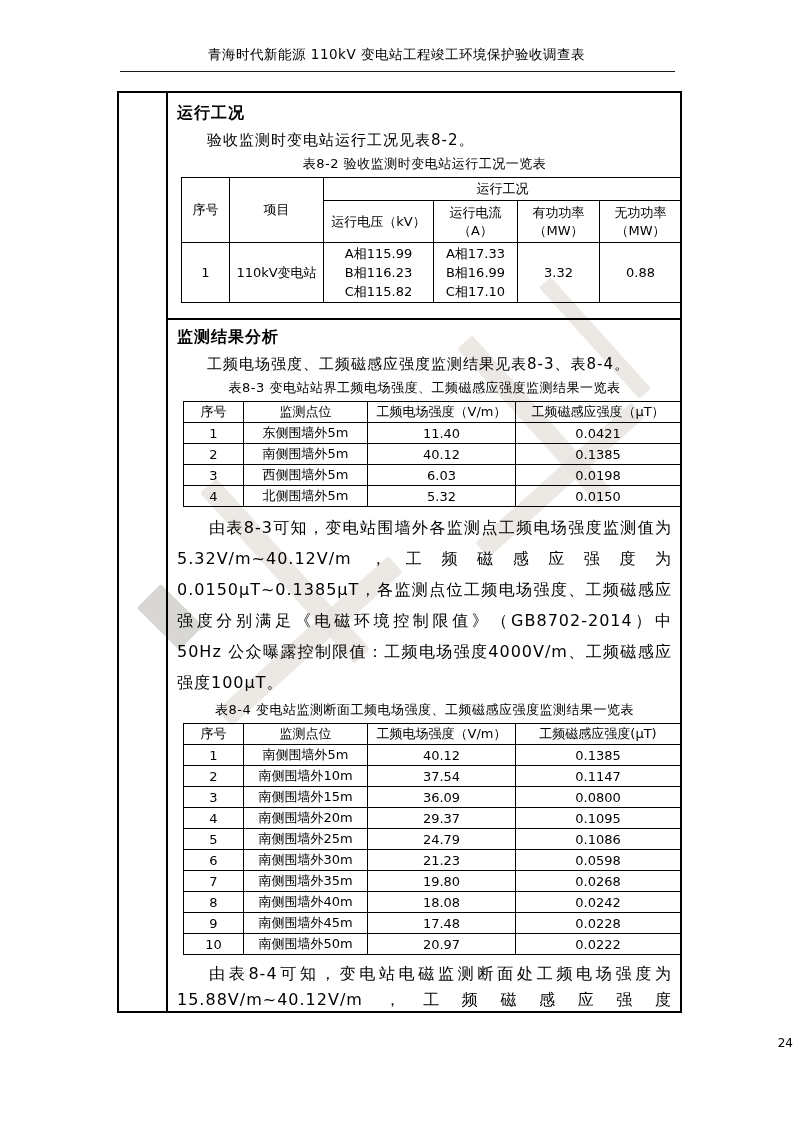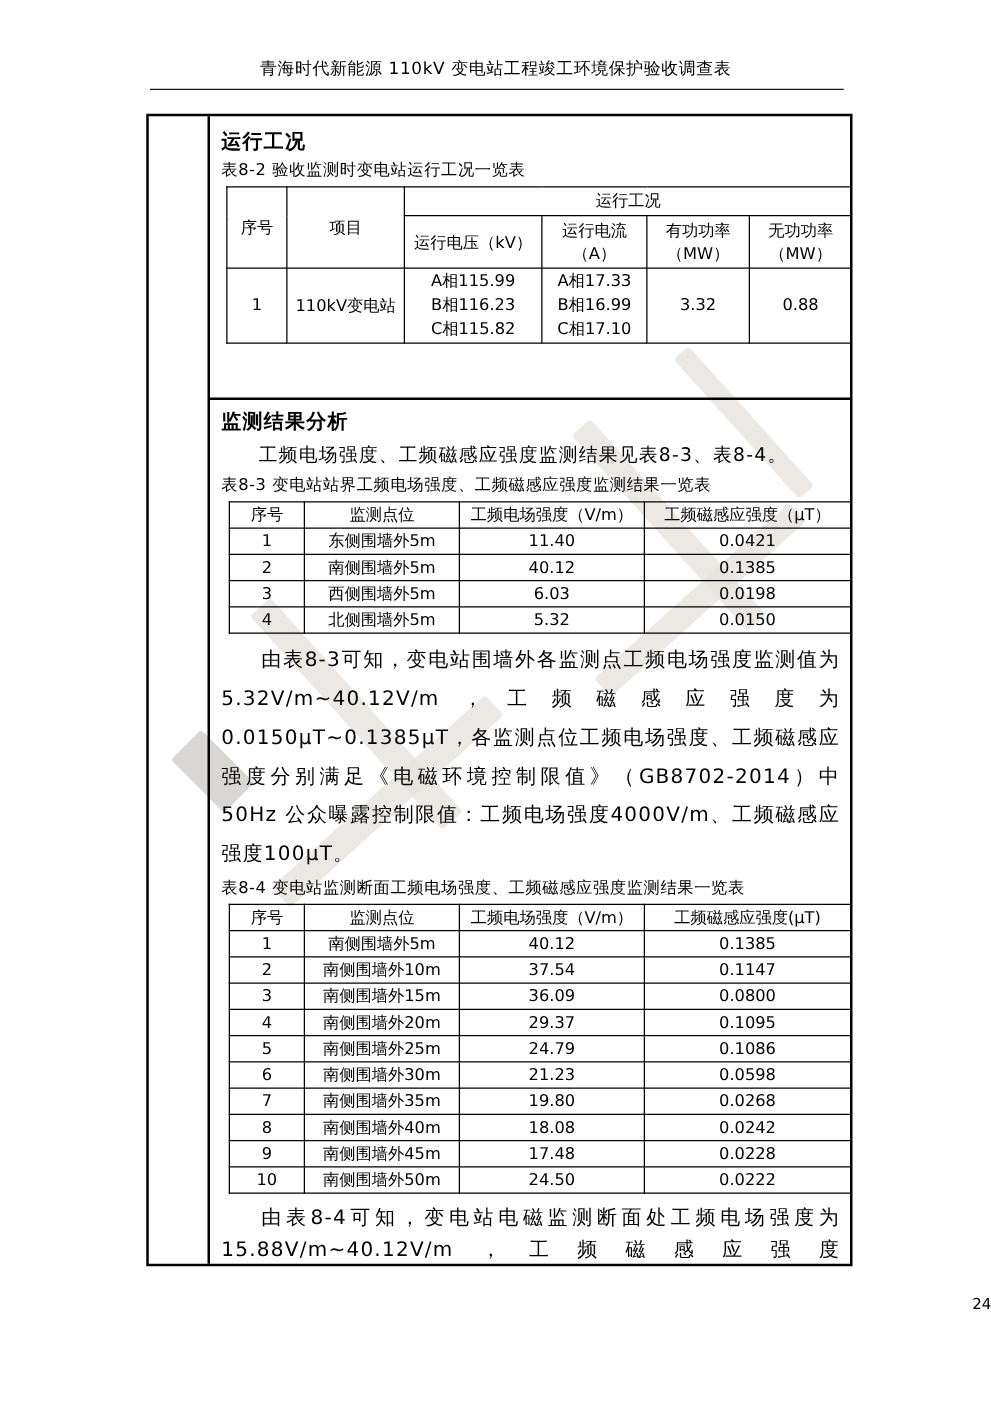--- a/index.html
+++ b/index.html
@@ -31,21 +31,21 @@
   
   .frame { position:absolute; left:117px; top:91px; width:565px; height:922px;
     border:2px solid #000; display:flex; background:transparent; }
   .side-col { width:49px; border-right:2px solid #000; flex:none; }
   .content-col { flex:1; display:flex; flex-direction:column; min-width:0;border-radius:23px; }
   .block1 { height:227px; flex:none; border-bottom:2px solid #000; padding:10px 8px 0 9px; overflow:hidden; }
   .block2 { flex:1; padding:7px 8px 12px 9px; overflow:hidden; }
 
   .sec-title { font-size:16px; font-weight:bold; letter-spacing:1px; }
   .intro { font-size:15px; text-indent:2em; margin:7px 0 5px; letter-spacing:1px; }
-  .tbl-caption { font-size:13px; text-align:left; margin:3px 0 4px; letter-spacing:.5px; }
+  .tbl-caption { font-size:13px; text-align:center; margin:3px 0 4px; letter-spacing:.5px; }
 
   table { border-collapse:collapse; table-layout:fixed; }
   td, th { border:1.5px solid #000; font-weight:normal; text-align:center;
     vertical-align:middle; font-size:13px; padding:1px 2px; }
 
   
   .t82 { width:500px; margin-left:4px; }
   .t82 .r-group td { height:23px; }
   .t82 .r-sub td { height:42px; }
   .t82 .r-data td { height:58px; }
@@ -82,20 +82,21 @@
   <div class="layer">
     <div class="doc-header">青海时代新能源 110kV 变电站工程竣工环境保护验收调查表</div>
     <div class="doc-header-rule"></div>
 
     <div class="frame">
       <div class="side-col"></div>
       <div class="content-col">
 
         <div class="block1">
           <div class="sec-title">运行工况</div>
+          <div class="intro">验收监测时变电站运行工况见表8-2。</div>
           <div class="tbl-caption">表8-2  验收监测时变电站运行工况一览表</div>
 
           <table class="t82">
             <colgroup>
               <col style="width:48px">
                 <col style="width:94px">
                 <col style="width:110px">
               <col style="width:84px">
                 <col style="width:82px">
                 <col style="width:82px">
@@ -254,21 +255,21 @@
             </tr>
             <tr>
               <td>9</td>
               <td>南侧围墙外45m</td>
               <td>17.48</td>
               <td>0.0228</td>
             </tr>
             <tr>
               <td>10</td>
               <td>南侧围墙外50m</td>
-              <td>24.50</td>
+              <td>20.97</td>
               <td>0.0222</td>
             </tr>
           </tbody>
             </table>
 
           <div class="analysis analysis2">由表8-4可知，变电站电磁监测断面处工频电场强度为15.88V/m~40.12V/m，工频磁感应强度0.0222μT~0.1385μT。工频电场强度及工频磁感应强度监测值满足《电磁环境控制限值》（GB8702-2014）</div>
         </div>
 
       </div>
     </div>

